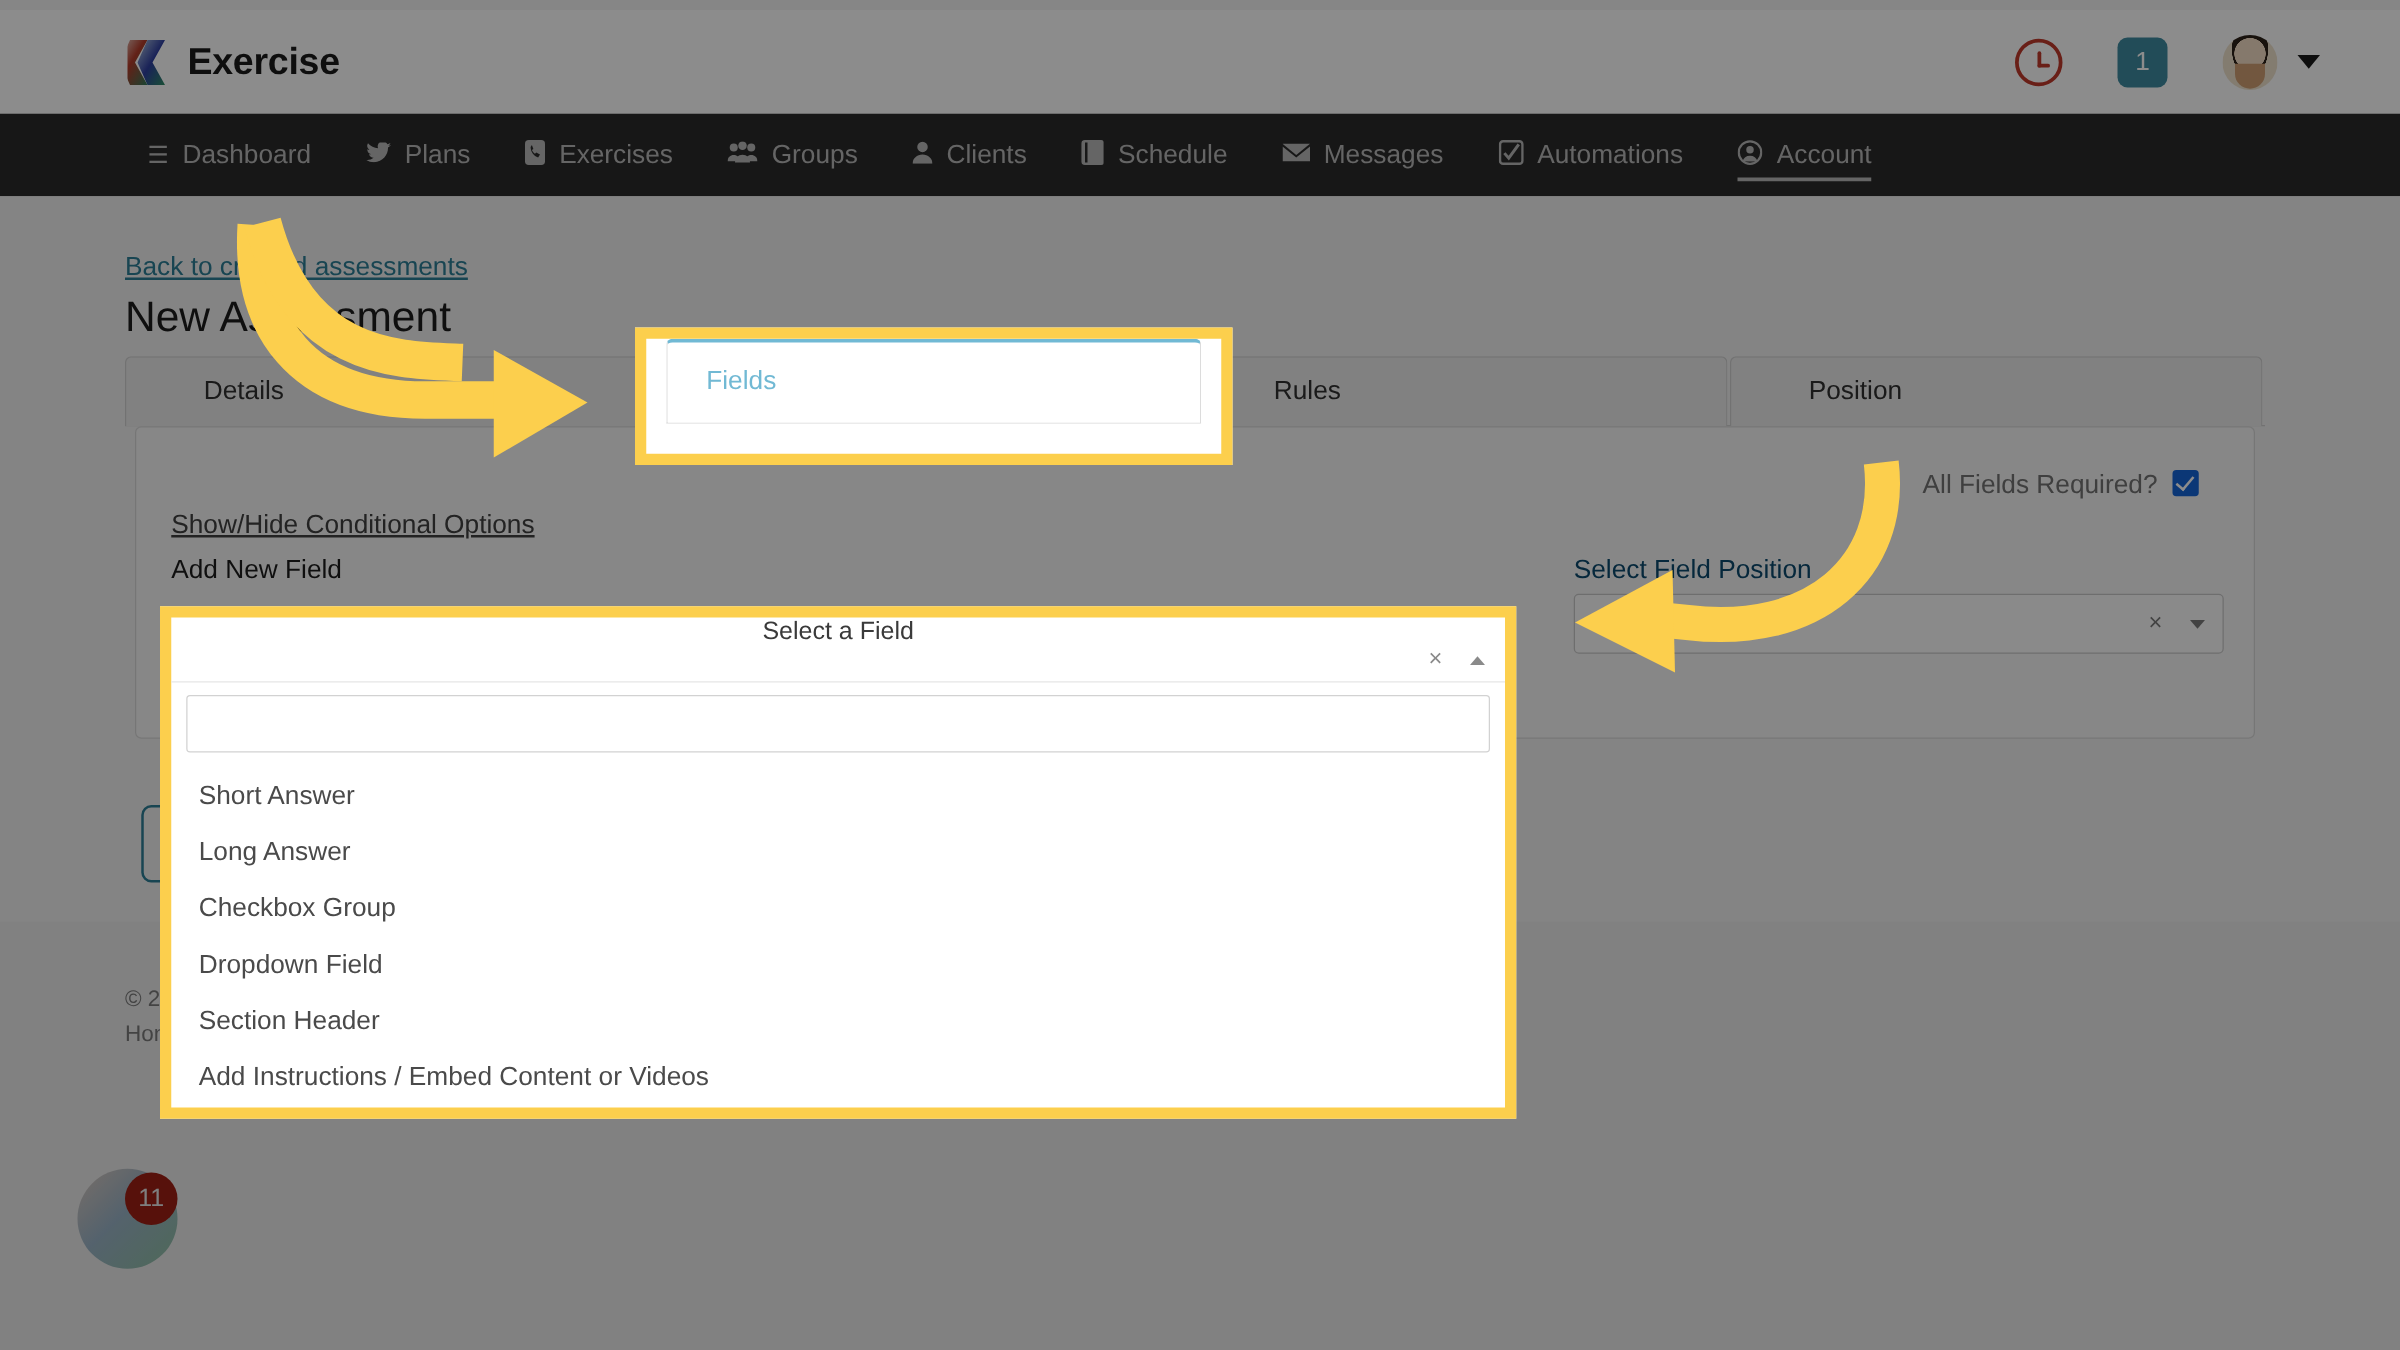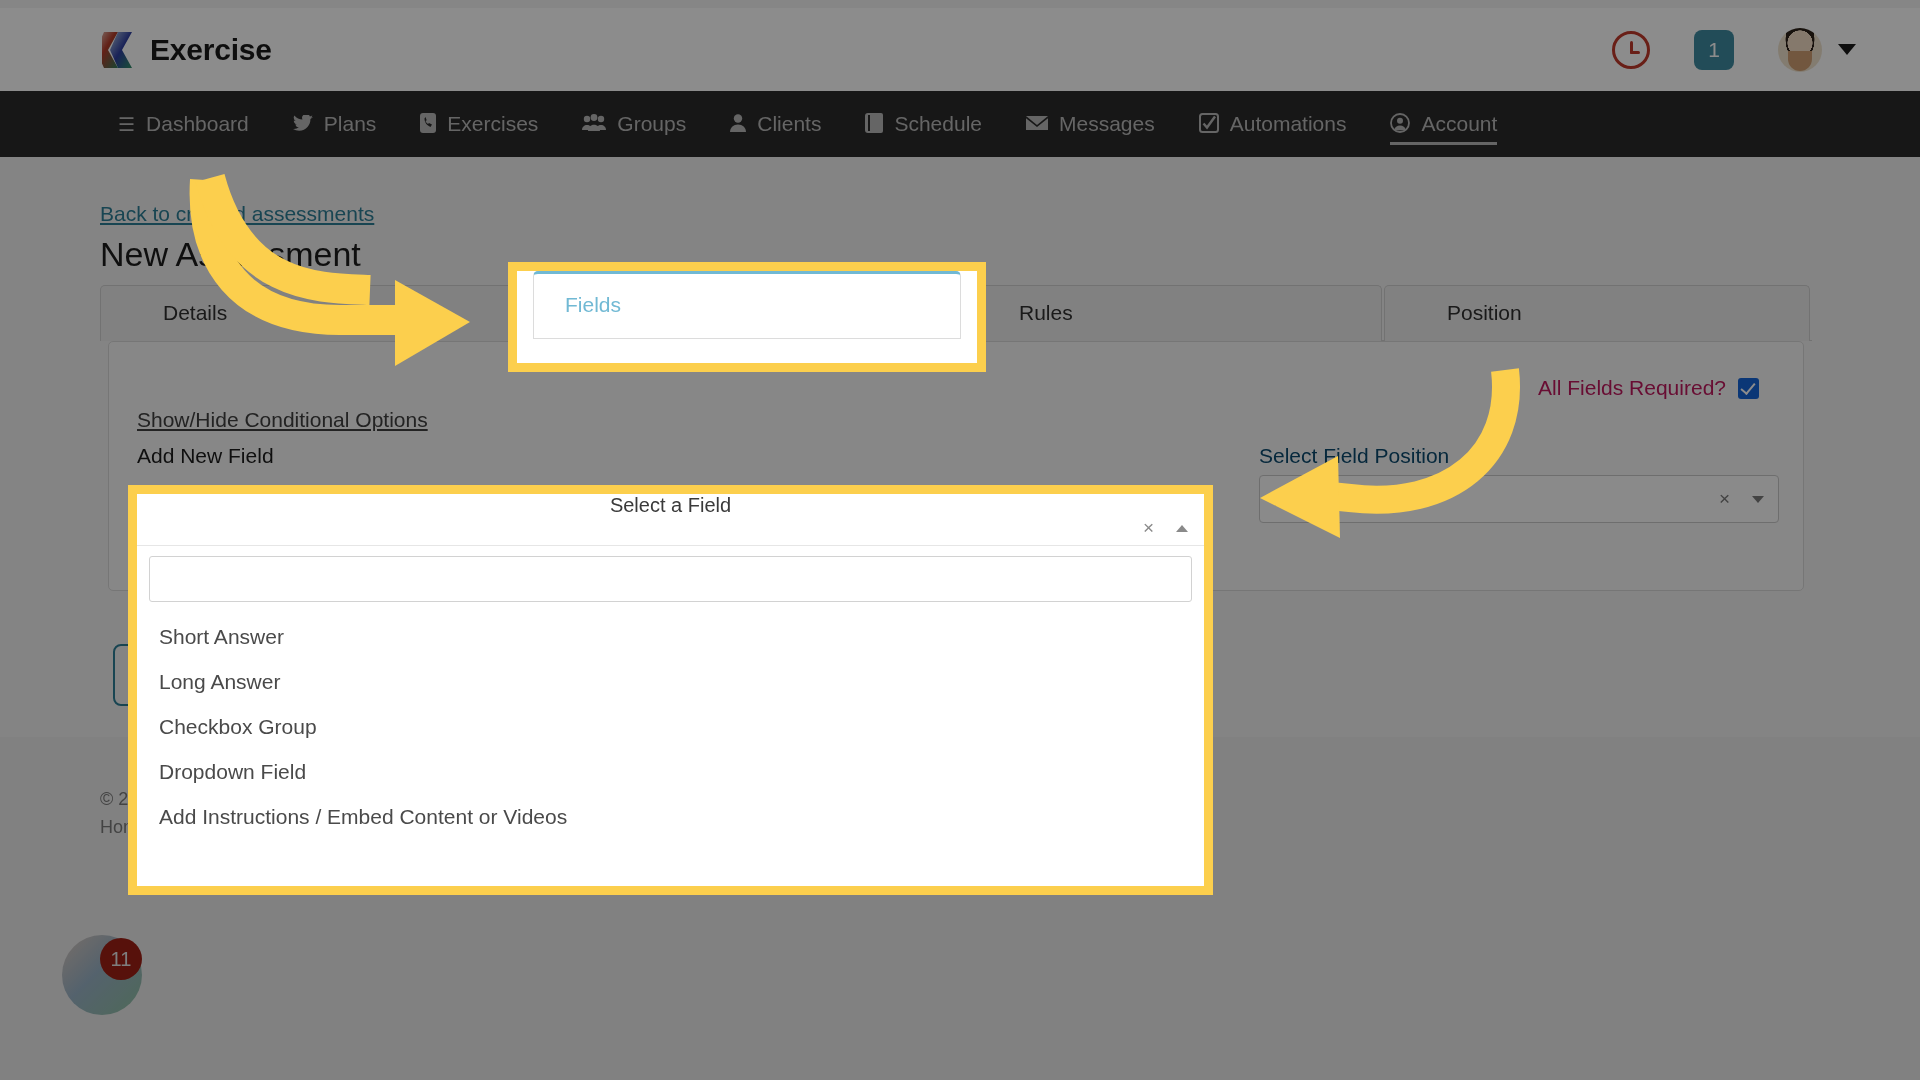--- a/index.html
+++ b/index.html
@@ -69,21 +69,21 @@
     border:1px solid #cfcfcf; border-bottom:none; border-radius:5px 5px 0 0; margin-right:2px;
   }
   .tab.active{ background:#ffffff; color:#71b9d4; border-top:3px solid #71b9d4; }
 
   
   .card{
     position:absolute;left:108px;top:184px;width:1696px;height:250px;
     background:#f6f6f6;border:1px solid #d8d8d8;border-radius:5px;
   }
   .cond-link{position:absolute;left:28px;top:18px;font-size:21px;color:#404040;margin-top:48px;}
-  .req-wrap{position:absolute;right:44px;top:34px;display:flex;align-items:center;gap:12px;font-size:21px;color:#be185d;}
+  .req-wrap{position:absolute;right:44px;top:34px;display:flex;gap:12px;font-size:21px;color:#737373;}
   .req-box{width:21px;height:21px;border-radius:3px;background:#1565d8;position:relative;}
   .req-box::after{content:"";position:absolute;left:6px;top:2px;width:6px;height:12px;border:solid #fff;border-width:0 2.5px 2.5px 0;transform:rotate(40deg);}
 
   .lbl-add{position:absolute;left:28px;top:102px;font-size:21px;color:#1c1c1c;}
   .lbl-pos{position:absolute;left:1150px;top:102px;font-size:21px;color:#0c4a6e;}
   .sel-pos{
     position:absolute;left:1150px;top:133px;width:520px;height:48px;
     border:1px solid #c9c9c9;border-radius:4px;background:#fbfbfb;
     display:flex;align-items:center;padding:0 14px;font-size:20px;color:#303030;
   }
@@ -332,20 +332,23 @@
       <div class="dd-item">
           <span>Long Answer</span>
         </div>
       <div class="dd-item">
           <span>Checkbox Group</span>
         </div>
       <div class="dd-item">
           <span>Dropdown Field</span>
         </div>
       <div class="dd-item">
+          <span>Section Header</span>
+        </div>
+      <div class="dd-item">
           <span>Add Instructions / Embed Content or Videos</span>
         </div>
     </div>
   </div>
 
   <svg class="arrow-svg" style="left:180px;top:170px;" width="360" height="220" viewBox="0 0 360 220">
     <path d="M25,10 C20,90 60,150 160,150 L230,150" stroke="#fccf4d" stroke-width="30" fill="none" stroke-linecap="butt"></path>
     <path d="M215,110 L290,152 L215,196 Z" fill="#fccf4d"></path>
     <path d="M30,8 C60,120 140,118 190,120" stroke="#fccf4d" stroke-width="30" fill="none"></path>
   </svg>

